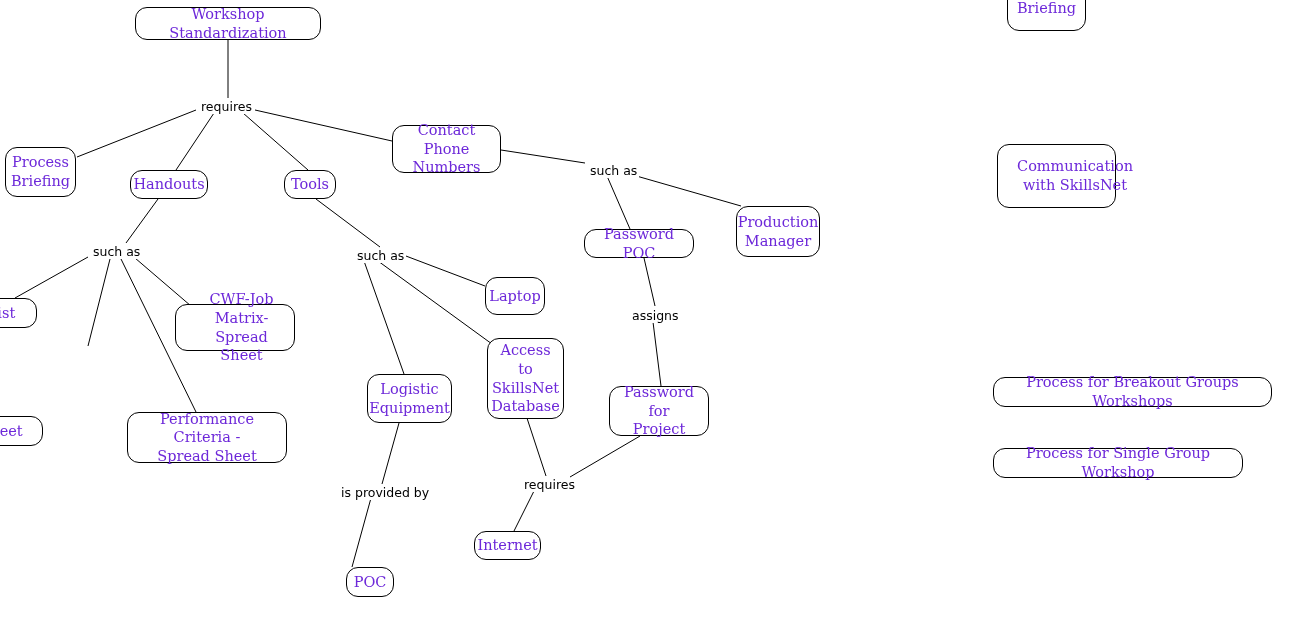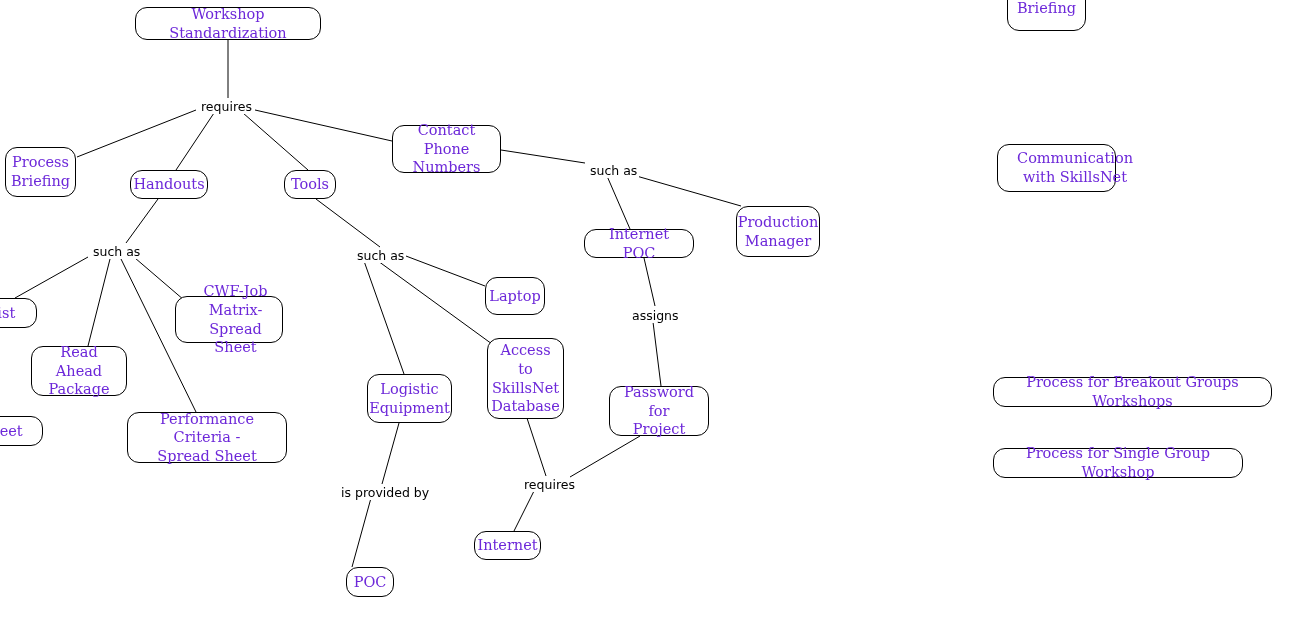--- a/index.html
+++ b/index.html
@@ -85,42 +85,40 @@
       <line x1="640" y1="436" x2="570" y2="477" stroke="#000000" stroke-width="1"></line>
     </svg>
 <div class="node" style="left: 135px; top: 7px; width: 186px; height: 33px;">Workshop Standardization</div>
     <div class="node" style="left: 5px; top: 147px; width: 71px; height: 50px;">Process
 Briefing</div>
     <div class="node" style="left: 130px; top: 170px; width: 78px; height: 29px;">Handouts</div>
     <div class="node" style="left: 284px; top: 170px; width: 52px; height: 29px;">Tools</div>
     <div class="node" style="left: 392px; top: 125px; width: 109px; height: 48px;">Contact Phone
 Numbers</div>
     <div class="node" style="left: -34px; top: 298px; width: 71px; height: 30px;">List</div>
-    <div class="node" style="left: 31px; top: 346px; width: 96px; height: 50px;">Read Ahead
-Package</div>
-    <div class="node" style="left: 175px; top: 296px; width: 108px; height: 47px; padding-left: 20px;">CWF-Job Matrix-
+    <div class="node" style="left: 175px; top: 304px; width: 120px; height: 47px; padding-left: 20px;">CWF-Job Matrix-
 Spread Sheet</div>
     <div class="node" style="left: -40px; top: 416px; width: 83px; height: 30px;">Sheet</div>
     <div class="node" style="left: 127px; top: 412px; width: 160px; height: 51px;">Performance Criteria -
 Spread Sheet</div>
     <div class="node" style="left: 485px; top: 277px; width: 60px; height: 38px;">Laptop</div>
     <div class="node" style="left: 487px; top: 338px; width: 77px; height: 81px; text-align: center;">Access to
 SkillsNet
 Database</div>
     <div class="node" style="left: 367px; top: 374px; width: 85px; height: 49px;">Logistic
 Equipment</div>
     <div class="node" style="left: 326px; top: 567px; width: 48px; height: 30px; margin-left: 20px;">POC</div>
     <div class="node" style="left: 474px; top: 531px; width: 67px; height: 29px;">Internet</div>
-    <div class="node" style="left: 584px; top: 229px; width: 110px; height: 29px;">Internet POC</div>
+    <div class="node" style="left: 584px; top: 229px; width: 110px; height: 29px;">Password POC</div>
     <div class="node" style="left: 736px; top: 206px; width: 84px; height: 51px;">Production
 Manager</div>
     <div class="node" style="left: 609px; top: 386px; width: 100px; height: 50px;">Password for
 Project</div>
     <div class="node" style="left: 1007px; top: -14px; width: 79px; height: 45px;">Briefing</div>
-    <div class="node" style="left: 997px; top: 144px; width: 119px; height: 48px; padding-left: 44px;">Communication
+    <div class="node" style="left: 997px; top: 144px; width: 119px; height: 64px; padding-left: 44px;">Communication
 with SkillsNet</div>
     <div class="node" style="left: 993px; top: 377px; width: 279px; height: 30px;">Process for Breakout Groups Workshops</div>
     <div class="node" style="left: 993px; top: 448px; width: 250px; height: 30px;">Process for Single Group Workshop</div>
     <div class="edge-label" style="left: 199px; top: 100px;">requires</div>
     <div class="edge-label" style="left: 91px; top: 245px;">such as</div>
     <div class="edge-label" style="left: 355px; top: 249px;">such as</div>
     <div class="edge-label" style="left: 588px; top: 164px;">such as</div>
     <div class="edge-label" style="left: 630px; top: 309px;">assigns</div>
     <div class="edge-label" style="left: 339px; top: 486px;">is provided by</div>
     <div class="edge-label" style="left: 522px; top: 478px;">requires</div>

